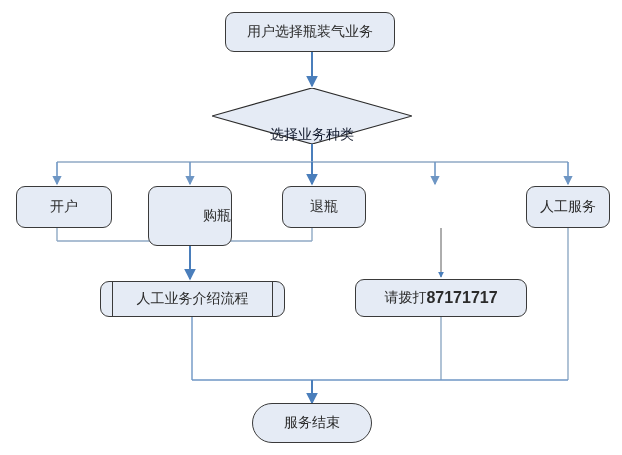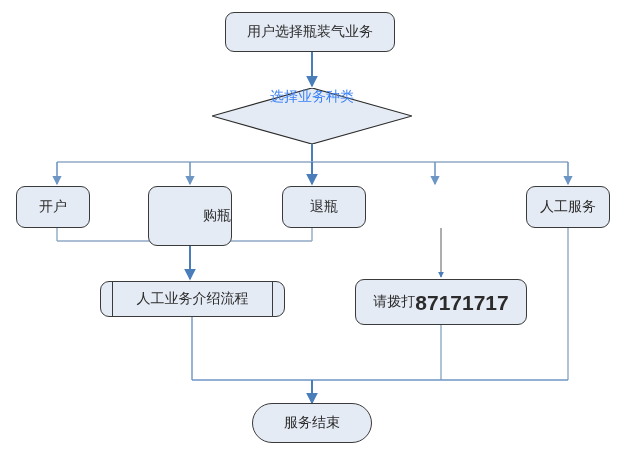--- a/index.html
+++ b/index.html
@@ -53,39 +53,39 @@
     bottom: 0;
     width: 0;
     border-left: 1px solid #3a3a3a;
   }
   .predef .bar.left  { left: 11px; }
   .predef .bar.right { right: 11px; }
   .diamond {
     position: absolute;
     z-index: 3;
     display: flex;
-    align-items: flex-start;
+    align-items: flex-end;
     justify-content: center;
-    color: #3b82f6;
+    color: #0f172a;
     font-size: 14px;
     white-space: nowrap;
   }
   .diamond .shape {
     position: absolute;
     left: 0; top: 0;
     width: 100%; height: 100%;
   }
   .diamond .dlabel {
     position: relative;
     z-index: 2;
   }
   .phone-num {
     font-weight: bold;
     font-family: "Liberation Sans", sans-serif;
-    font-size: 21px;
+    font-size: 16px;
   }
 </style>
 </head>
 <body>
 
 <div id="canvas">
 
   <svg id="edges" viewBox="0 0 622 455" width="622" height="455" xmlns="http://www.w3.org/2000/svg">
     <defs>
       <marker id="arrow" markerWidth="9" markerHeight="9" refX="5.2" refY="3" orient="auto" markerUnits="strokeWidth">
@@ -130,21 +130,21 @@
     <span>用户选择瓶装气业务</span>
   </div>
 
   <div class="diamond" style="left:212px; top:88px; width:200px; height:56px;">
     <svg class="shape" viewBox="0 0 200 56" preserveAspectRatio="none" xmlns="http://www.w3.org/2000/svg">
       <polygon points="100,0 200,28 100,56 0,28" fill="#e5ebf5" stroke="#2b2b2b" stroke-width="1.2" vector-effect="non-scaling-stroke"></polygon>
     </svg>
     <span class="dlabel">选择业务种类</span>
   </div>
 
-  <div class="node rounded-rect" style="left:16px; top:186px; width:74px; height:42px;">
+  <div class="node rounded-rect" style="left:16px; top:186px; width:96px; height:42px;">
     <span>开户</span>
   </div>
 
   <div class="node rounded-rect" style="left:148px; top:186px; width:84px; height:60px;justify-content:flex-end;">
     <span>购瓶</span>
   </div>
 
   <div class="node rounded-rect" style="left:270px; top:186px; width:84px; height:42px;margin-left:12px;">
     <span>退瓶</span>
   </div>
@@ -153,21 +153,21 @@
   <div class="node predef" style="left:100px; top:281px; width:185px; height:36px;">
     <span class="bar left"></span>
     <span class="bar right"></span>
     <span>人工业务介绍流程</span>
   </div>
 
   <div class="node rounded-rect" style="left:526px; top:186px; width:84px; height:42px;">
     <span>人工服务</span>
   </div>
 
-  <div class="node rounded-rect" style="left:355px; top:279px; width:172px; height:46px;">
+  <div class="node rounded-rect" style="left:355px; top:279px; width:172px; height:38px;">
     <span>请拨打</span>
       <span class="phone-num">87171717</span>
   </div>
 
   <div class="node stadium" style="left:252px; top:403px; width:120px; height:40px;">
     <span>服务结束</span>
   </div>
 
 </div>
 

